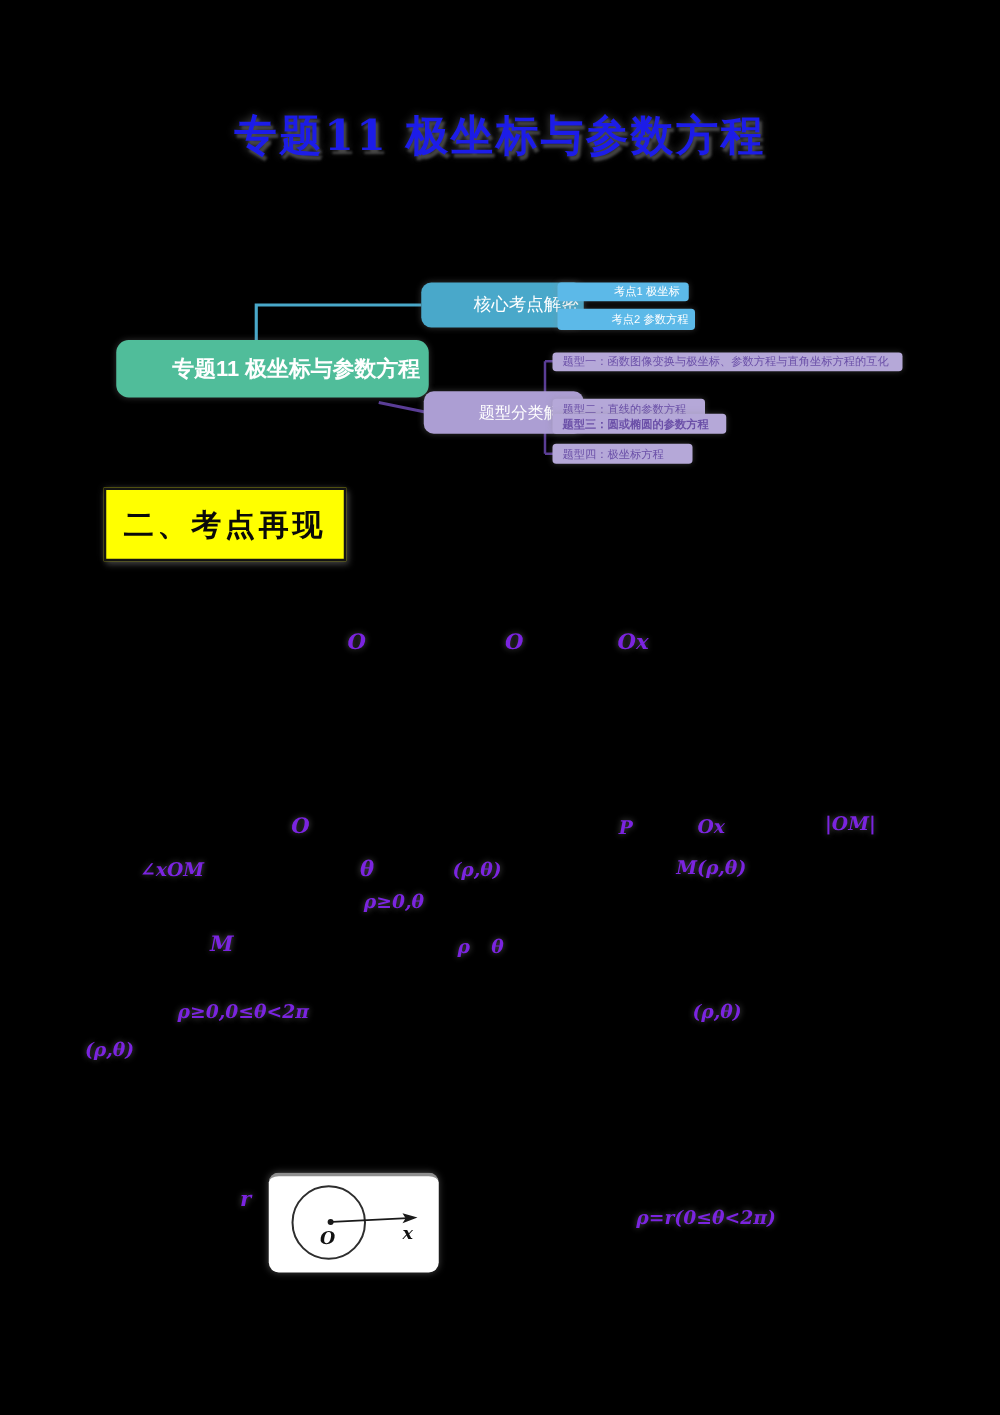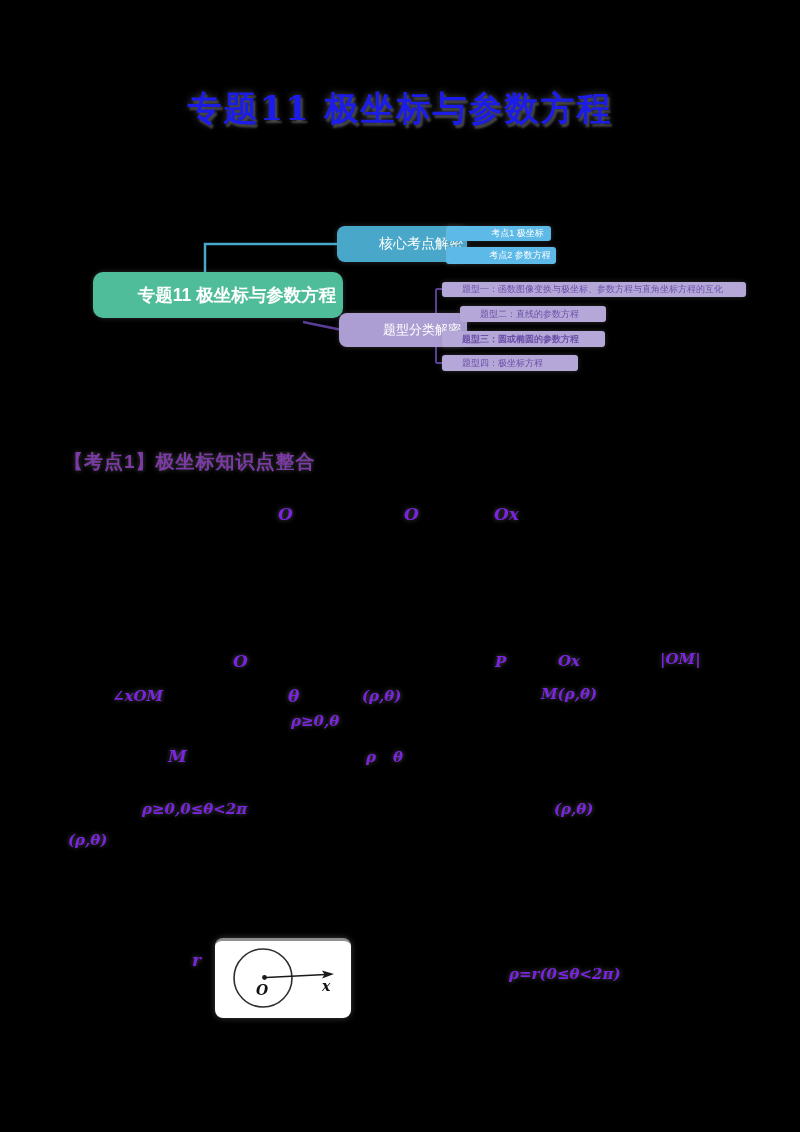--- a/index.html
+++ b/index.html
@@ -21,23 +21,23 @@
         border-radius:10px;font-size:17.5px;font-weight:600;}
   #mm-kaodian{left:337px;top:226px;width:92px;height:36px;background:#49a8ca;
         border-radius:8px;font-size:14px;}
   #mm-kd1{left:446px;top:226px;width:67px;height:15px;background:#5cb9e8;
         border-radius:3px;font-size:9px;}
   #mm-kd2{left:446px;top:247px;width:72px;height:17px;background:#5cb9e8;
         border-radius:3px;font-size:9px;}
   #mm-tixing{left:339px;top:313px;width:90px;height:34px;background:#ac9ed3;
         border-radius:8px;font-size:13px;}
   .mm-titem{background:#b5a8d8;color:#6b50a8;border-radius:3px;font-size:9px;
-        justify-content:flex-start;padding:0 20px;white-space:nowrap;overflow:hidden;}
+        justify-content:flex-start;padding:0 8px;white-space:nowrap;overflow:hidden;}
   #mm-t1{left:442px;top:282px;width:264px;height:15px;}
-  #mm-t2{left:442px;top:306px;width:106px;height:16px;margin-left:18px;}
+  #mm-t2{left:442px;top:319px;width:106px;height:16px;}
   #mm-t3{left:442px;top:331px;width:123px;height:16px;font-weight:bold;}
   #mm-t4{left:442px;top:355px;width:96px;height:16px;font-family:Liberation Mono, monospace;}
   .connectors{position:absolute;left:0;top:0;pointer-events:none;}
   .kd-heading{position:absolute;left:64px;top:449px;font-size:19px;font-weight:700;
         color:#7b3aa6;letter-spacing:1px;
         text-shadow:0 0 5px rgba(140,140,140,0.5);}
   .frag{position:absolute;font-family:"DejaVu Serif","Liberation Serif",serif;
         font-style:italic;font-weight:700;font-size:15px;color:#7b24e0;
         white-space:nowrap;text-shadow:0 0 5px rgba(145,145,145,0.55);}
   .frag-lg{font-size:17px;}
@@ -87,22 +87,24 @@
   <div class="mm-box mm-titem" id="mm-t2">
     <span>题型二：直线的参数方程</span>
   </div>
   <div class="mm-box mm-titem" id="mm-t3">
     <span>题型三：圆或椭圆的参数方程</span>
   </div>
   <div class="mm-box mm-titem" id="mm-t4">
     <span>题型四：极坐标方程</span>
   </div>
 
+  <div class="section-banner" id="sec2">
+    <span>二、考点再现</span>
+  </div>
 
-  <div class="kd-heading">【考点1】极坐标知识点整合</div>
 
   <span class="frag frag-lg" style="left:278px;top:504px">O</span>
   <span class="frag frag-lg" style="left:404px;top:504px">O</span>
   <span class="frag frag-lg" style="left:494px;top:504px">Ox</span>
   <span class="frag frag-lg" style="left:233px;top:651px">O</span>
   <span class="frag" style="left:495px;top:653px">P</span>
   <span class="frag" style="left:558px;top:652px">Ox</span>
   <span class="frag" style="left:660px;top:650px">|OM|</span>
   <span class="frag" style="left:112px;top:687px">∠xOM</span>
   <span class="frag frag-lg" style="left:288px;top:686px">θ</span>

